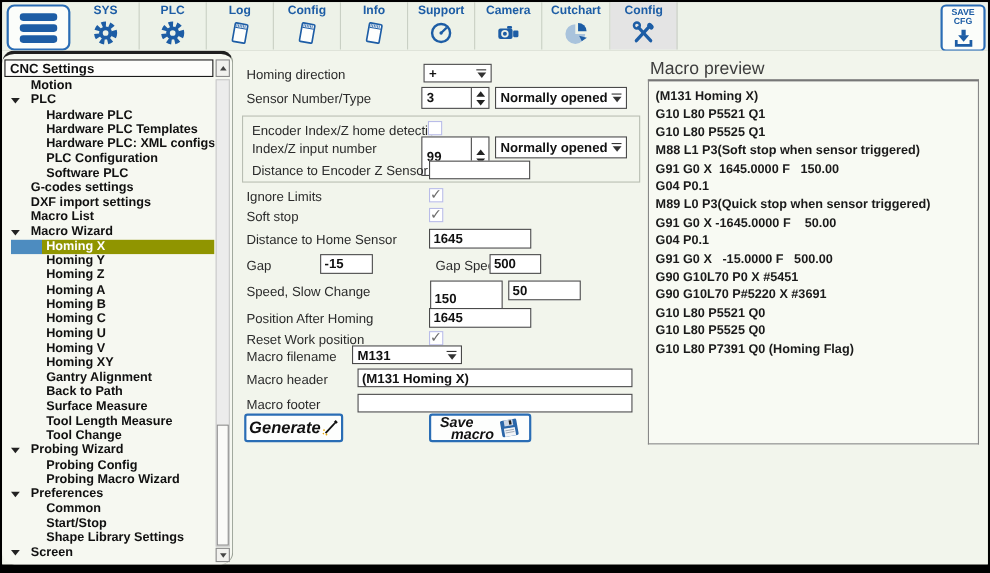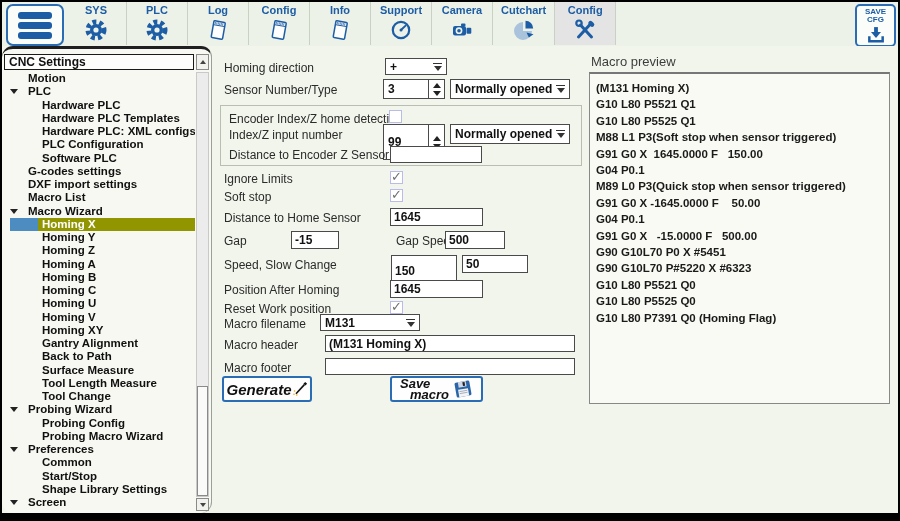--- a/index.html
+++ b/index.html
@@ -85,21 +85,21 @@
   .check{position:absolute;left:0px;top:-2px;font-size:13px;font-weight:bold;color:#6f6f6f;line-height:13px;}
   .groupbox{position:absolute;border:1px solid #b9beb3;box-sizing:border-box;}
   .btn{position:absolute;background:#fdfefd;border:2px solid #2a6db5;border-radius:3px;
        box-sizing:border-box;display:flex;align-items:center;justify-content:center;cursor:pointer;}
   .gen-text{font-size:15px;font-weight:bold;font-style:italic;color:#111;}
   .sm-text{font-size:13px;font-weight:bold;font-style:italic;color:#111;line-height:11px;text-align:left;}
   .sm-line2{padding-left:10px;}
 
   
   .preview-panel{position:absolute;left:583px;top:0;right:2px;bottom:0;}
-  .preview-label{position:absolute;left:6px;top:8px;font-size:13px;color:#3d3d3d;}
+  .preview-label{position:absolute;left:6px;top:8px;font-size:16px;color:#3d3d3d;}
   .preview-box{position:absolute;left:4px;top:26px;width:301px;height:332px;background:#f8faf3;
        border:1px solid #888;border-top:2px solid #777;box-sizing:border-box;padding:6px 6px;overflow:hidden;}
   .mline{font-size:11.5px;font-weight:bold;color:#1a1a1a;line-height:16.4px;white-space:pre;}
 </style>
 </head>
 <body>
 
 <svg width="0" height="0" style="position:absolute" aria-hidden="true">
   <defs>
     <symbol id="icon-gear" viewBox="0 0 24 24">
@@ -465,21 +465,21 @@
       <div class="checkbox" style="left:175px;top:143px;">
         <span class="check">✓</span>
       </div>
 
       <div class="flabel" style="left:9px;top:165px;">Distance to Home Sensor</div>
       <input class="txt" style="left: 175px; top: 162px; width: 93px; height: 18px;" value="1645">
 
       <div class="flabel" style="left:9px;top:188px;">Gap</div>
       <input class="txt" style="left: 76px; top: 185px; width: 48px; height: 18px;" value="-15">
       <div class="flabel" style="left:181px;top:188px;">Gap Speed</div>
-      <input class="txt" style="left: 230px; top: 185px; width: 60px; height: 18px;" value="500">
+      <input class="txt" style="left: 230px; top: 185px; width: 47px; height: 18px;" value="500">
 
       <div class="flabel" style="left:9px;top:212px;">Speed, Slow Change</div>
       <input class="txt" style="left: 176px; top: 209px; width: 66px; height: 32px;" value="150">
       <input class="txt" style="left: 247px; top: 209px; width: 66px; height: 18px;" value="50">
 
       <div class="flabel" style="left:9px;top:237px;">Position After Homing</div>
       <input class="txt" style="left: 175px; top: 234px; width: 93px; height: 18px;" value="1645">
 
       <div class="flabel" style="left:9px;top:256px;">Reset Work position</div>
       <div class="checkbox" style="left:175px;top:255px;">
@@ -546,21 +546,21 @@
           <div class="mline">M89 L0 P3(Quick stop when sensor triggered)</div>
 
           <div class="mline">G91 G0 X -1645.0000 F    50.00</div>
 
           <div class="mline">G04 P0.1</div>
 
           <div class="mline">G91 G0 X   -15.0000 F   500.00</div>
 
           <div class="mline">G90 G10L70 P0 X #5451</div>
 
-          <div class="mline">G90 G10L70 P#5220 X #6323</div>
+          <div class="mline">G90 G10L70 P#5220 X #3691</div>
 
           <div class="mline">G10 L80 P5521 Q0</div>
 
           <div class="mline">G10 L80 P5525 Q0</div>
 
           <div class="mline">G10 L80 P7391 Q0 (Homing Flag)</div>
 
       </div>
     </div>
 

